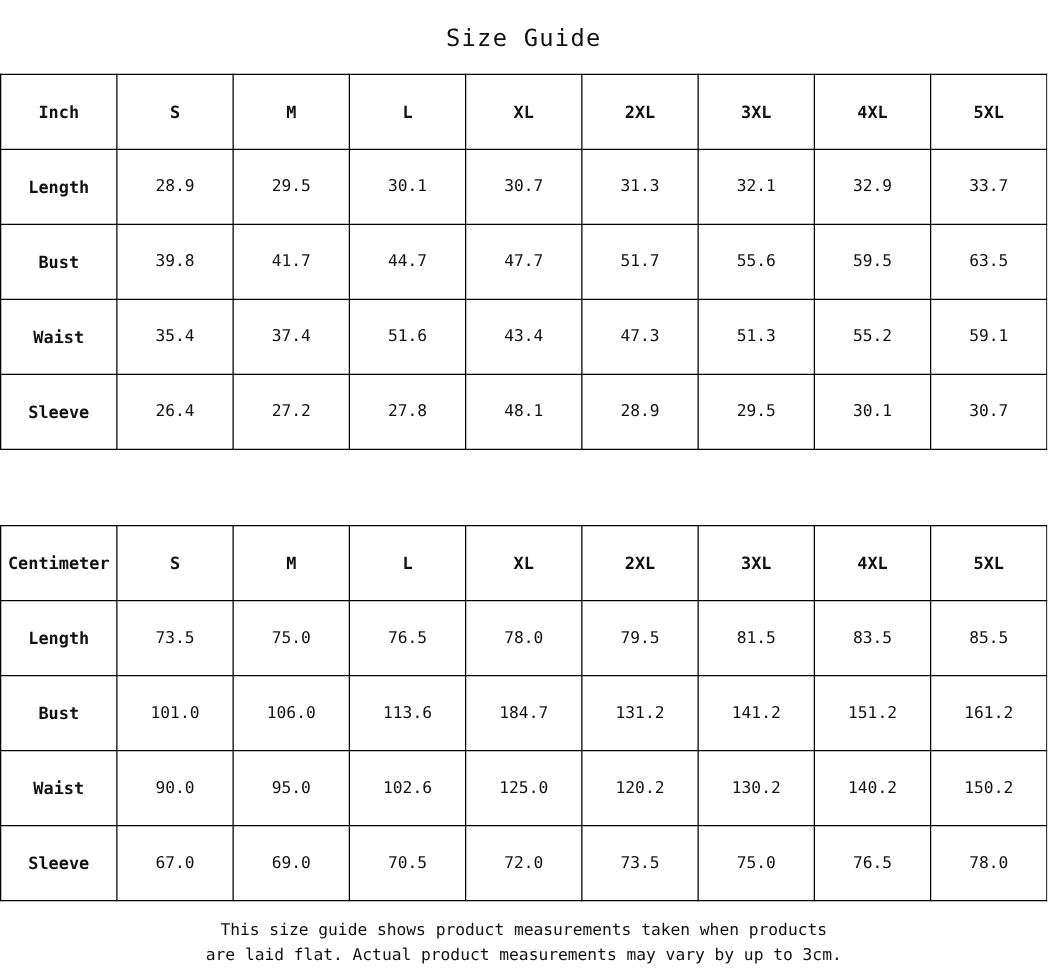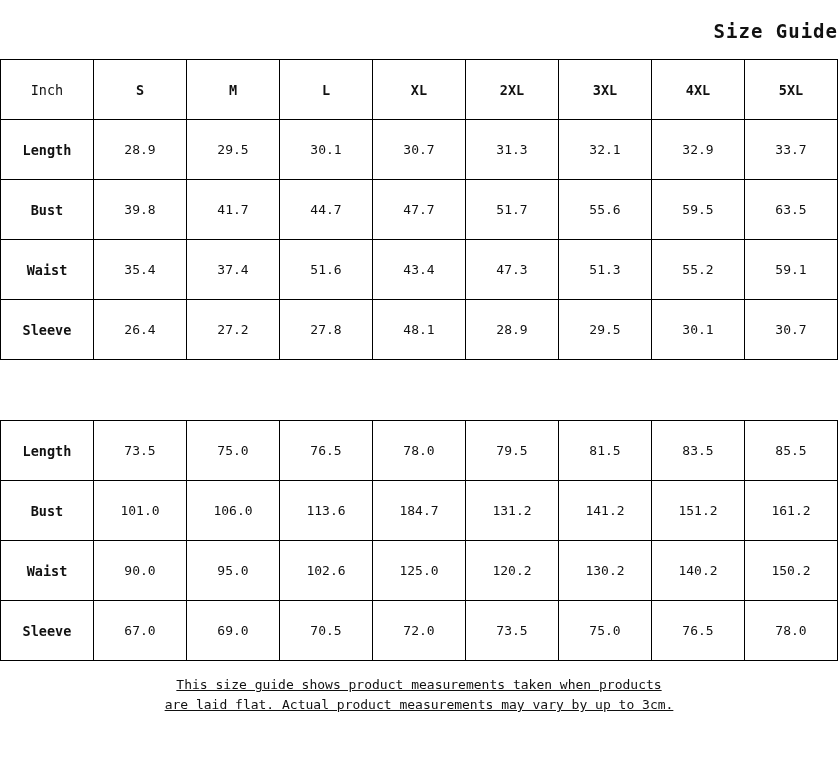--- a/index.html
+++ b/index.html
@@ -10,46 +10,45 @@
     font-family: "DejaVu Sans Mono", monospace;
   }
   #page {
     position: relative;
     width: 838px;
     height: 781px;
     background: #ffffff;
     overflow: hidden;
   }
   .title {
-    text-align: right;
+    text-align: center;
     font-family: "DejaVu Sans Mono", monospace;
     font-size: 19px;
     letter-spacing: 1px;
     color: #111111;
     padding-top: 21px;
     padding-bottom: 18px;
     line-height: 20px;
-    font-weight: bold;
   }
   table.size-table {
     width: 838px;
     border-collapse: collapse;
     table-layout: fixed;
   }
   table.size-table td {
     border: 1px solid #000000;
     height: 60px;
     text-align: center;
     vertical-align: middle;
     font-family: "DejaVu Sans Mono", monospace;
     font-size: 13px;
     color: #111111;
   }
   table.size-table td.hdr-left {
-    font-weight: normal;
+    font-weight: bold;
     font-size: 13.5px;
     text-align: center;
   }
   table.size-table td.hdr {
     font-weight: bold;
     font-size: 13.5px;
   }
   table.size-table td.rowlabel {
     font-weight: bold;
     font-size: 13.5px;
@@ -65,21 +64,21 @@
   }
   .footer {
     margin-top: 0px;
     padding-top: 14px;
     text-align: center;
     font-family: "DejaVu Sans Mono", monospace;
     font-size: 13px;
     color: #111111;
     line-height: 20px;
   }
-  .footer div { white-space: nowrap; text-decoration: underline; }
+  .footer div { white-space: nowrap; }
 </style>
 </head>
 <body>
 
 <div id="page">
 
   <div class="title">Size Guide</div>
 
   <table class="size-table">
     <colgroup>
@@ -161,20 +160,31 @@
         <col class="cx">
         <col class="cx">
         <col class="cx">
         <col class="cx">
         <col class="cx">
         <col class="cx">
         <col class="cx">
     </colgroup>
     <tbody>
       <tr>
+        <td class="hdr-left">Centimeter</td>
+        <td class="hdr">S</td>
+        <td class="hdr">M</td>
+        <td class="hdr">L</td>
+        <td class="hdr">XL</td>
+        <td class="hdr">2XL</td>
+        <td class="hdr">3XL</td>
+        <td class="hdr">4XL</td>
+        <td class="hdr">5XL</td>
+      </tr>
+      <tr>
         <td class="rowlabel">Length</td>
         <td>73.5</td>
         <td>75.0</td>
         <td>76.5</td>
         <td>78.0</td>
         <td>79.5</td>
         <td>81.5</td>
         <td>83.5</td>
         <td>85.5</td>
       </tr>

